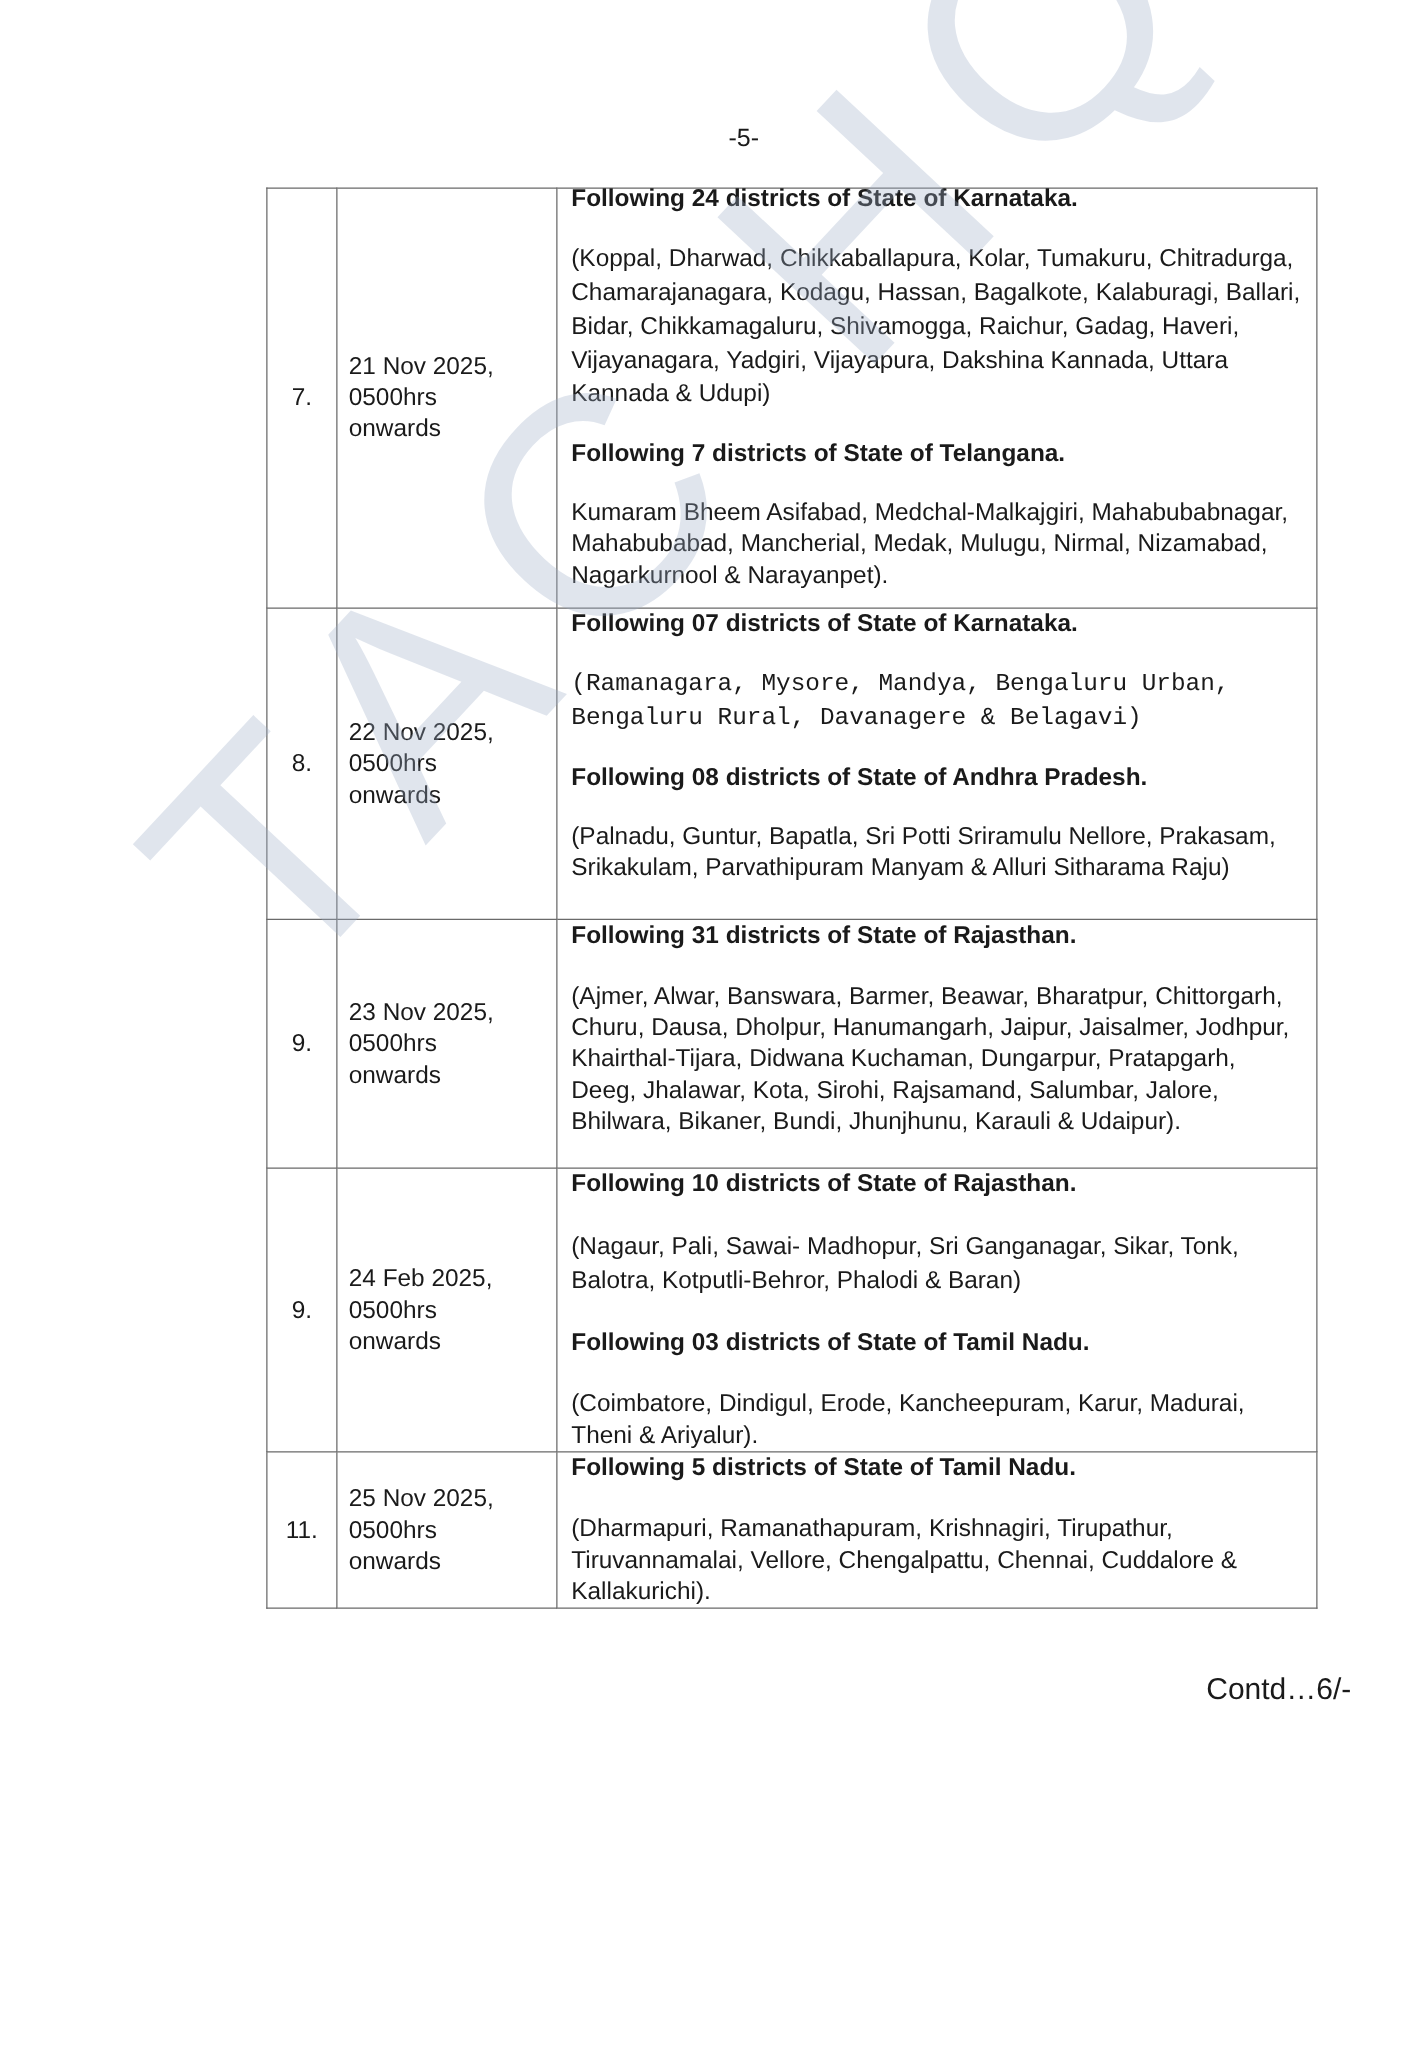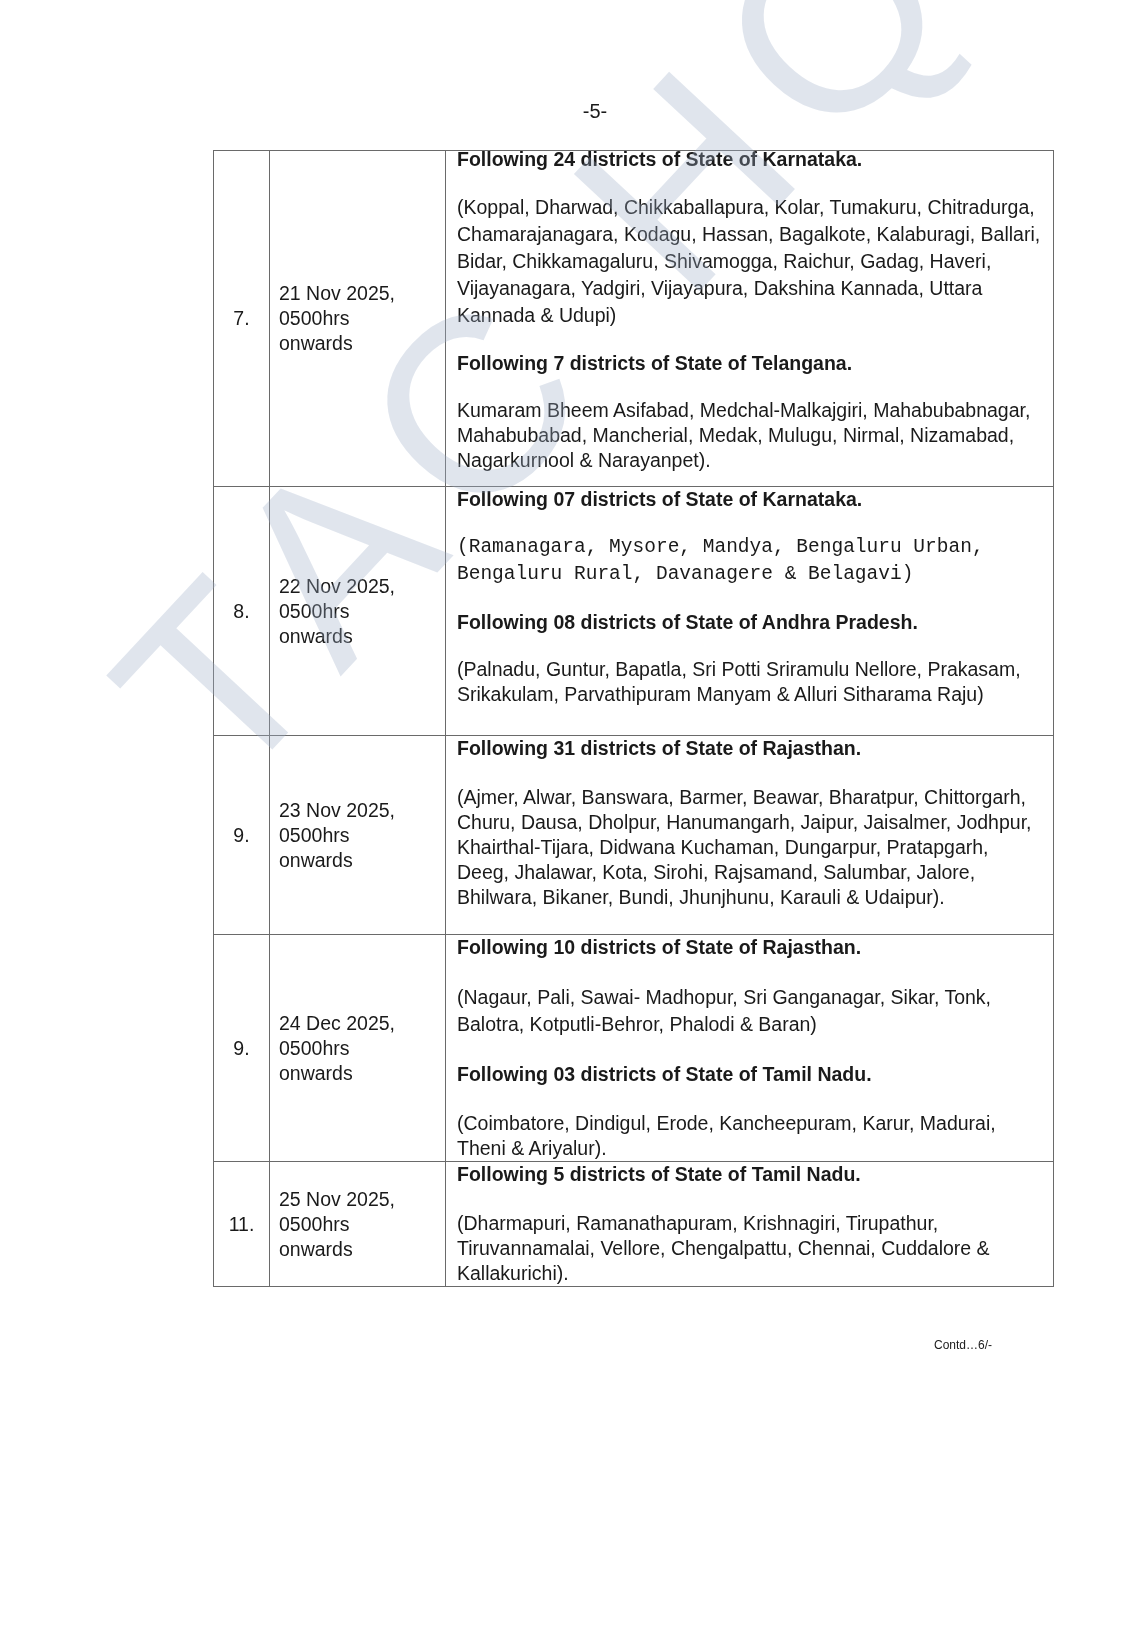--- a/index.html
+++ b/index.html
@@ -76,22 +76,22 @@
     }
     .gap {
       height: 22px;
     }
     .gap-lg {
       height: 24px;
     }
     .contd {
       position: absolute;
       top: 1338px;
-      left: 934px;
-      font-size: 12px;
+      left: 965px;
+      font-size: 24px;
     }
   </style>
 </head>
 <body>
 
 <div class="page-number">-5-</div>
 
 <table class="schedule">
   <tbody>
 
@@ -149,21 +149,21 @@
         <div class="gap-lg"></div>
         <p class="group-list">(Ajmer, Alwar, Banswara, Barmer, Beawar, Bharatpur, Chittorgarh, Churu, Dausa, Dholpur, Hanumangarh, Jaipur, Jaisalmer, Jodhpur, Khairthal-Tijara, Didwana Kuchaman, Dungarpur, Pratapgarh, Deeg, Jhalawar, Kota, Sirohi, Rajsamand, Salumbar, Jalore, Bhilwara, Bikaner, Bundi, Jhunjhunu, Karauli &amp; Udaipur).</p>
       </td>
     </tr>
 
     <tr style="height:224px;">
       <td class="col-sn">
         <span>9.</span>
       </td>
       <td class="col-date">
-        <div>24 Dec 2025,</div>
+        <div>24 Feb 2025,</div>
         <div>0500hrs</div>
         <div>onwards</div>
       </td>
       <td class="col-districts">
         <p class="group-heading">Following 10 districts of State of Rajasthan.</p>
         <div class="gap-lg"></div>
         <p class="group-list" style="line-height:27px;">(Nagaur, Pali, Sawai- Madhopur, Sri Ganganagar, Sikar, Tonk, Balotra, Kotputli-Behror, Phalodi &amp; Baran)</p>
         <div class="gap-lg"></div>
         <p class="group-heading">Following 03 districts of State of Tamil Nadu.</p>
         <div class="gap-lg"></div>

